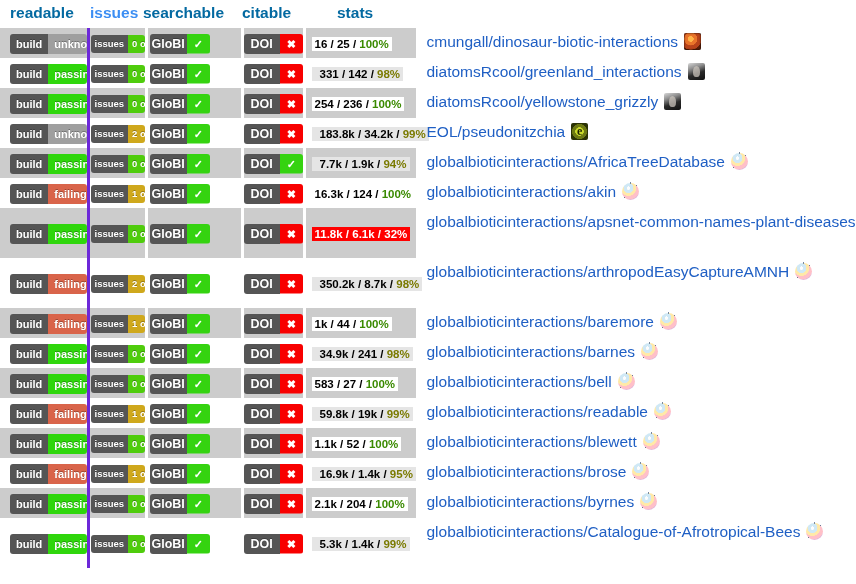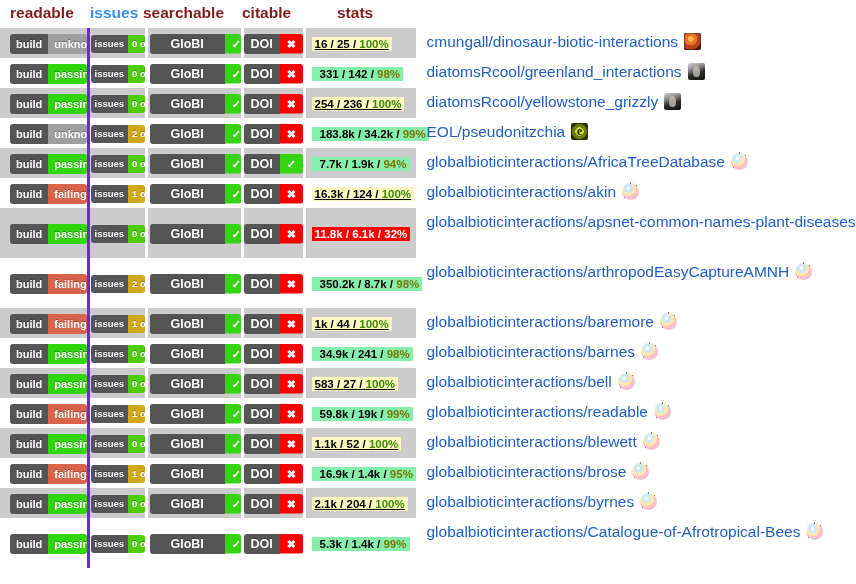--- a/index.html
+++ b/index.html
@@ -14,21 +14,21 @@
   
   #header {
     height: 28px;
     position: relative;
   }
   .hdr-link {
     position: absolute;
     top: 4px;
     font-size: 15.5px;
     font-weight: bold;
-    color: #7f1d1d;
+    color: #0369a1;
     text-decoration: none;
     white-space: nowrap;
   }
   .hdr-link.visited { color: #3c8ef3; }
 
   
   table#repo-table {
     border-collapse: collapse;
     width: 856px;
     table-layout: fixed;
@@ -103,39 +103,39 @@
   .v-openN   { background: #cfa81c; }
   .v-check   { background: #35d310; }
   .v-cross   { background: #f80000; }
 
   .badge .glyph {
     font-size: 11px;
     text-shadow: none;
     display: inline-block;
     transform: translateY(-0.5px);
   }
-  .badge.globi .lbl { padding: 0 21px; font-size: 12.5px; }
+  .badge.globi .lbl { padding: 0 2px; font-size: 12.5px; }
   .badge.globi .val { padding: 0 7px; }
   .badge.doi .lbl { padding: 0 7px; font-size: 12.5px; }
   .badge.doi .val { padding: 0 7px; }
 
   
   .stats {
     font-size: 11.5px;
     font-weight: bold;
     padding: 1px 3px;
     white-space: nowrap;
     font-family: "Liberation Sans", sans-serif;
   }
   .stats .a { color: #000; }
   .stats .sep { color: #000; }
   .stats .pct { color: #000; }
-  .stats.hl-green { background: #fef9c3; text-decoration: underline; }
+  .stats.hl-green { background: #ffffff; }
   .stats.hl-green .pct { color: #3a8a00; }
-  .stats.hl-yellow { background: #86efac; padding-left: 8px; }
+  .stats.hl-yellow { background: #e5e5e5; padding-left: 8px; }
   .stats.hl-yellow .pct { color: #7a7a00; }
   .stats.hl-red { background: #ff0000; }
   .stats.hl-red .a,
   .stats.hl-red .sep,
   .stats.hl-red .pct { color: #ffffff; }
 
   
   .repo-link {
     font-size: 15.5px;
     color: #1f5fc4;

